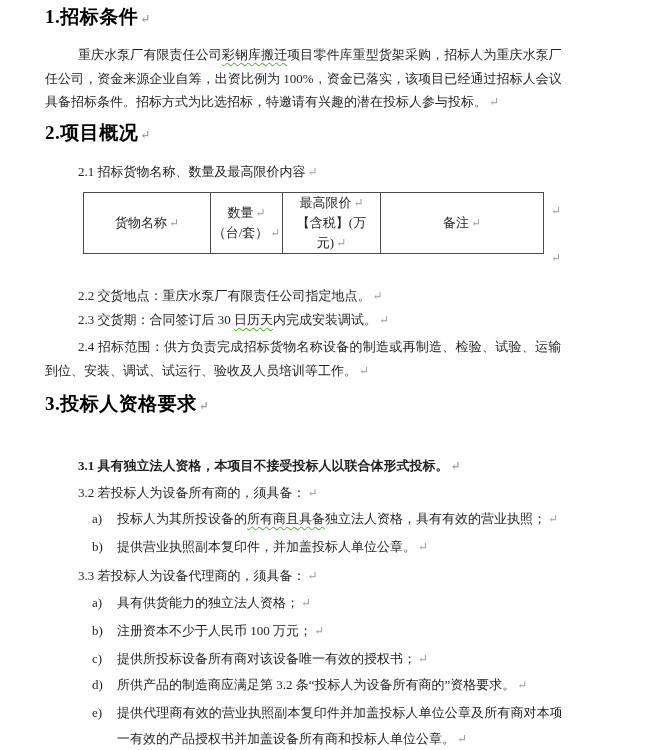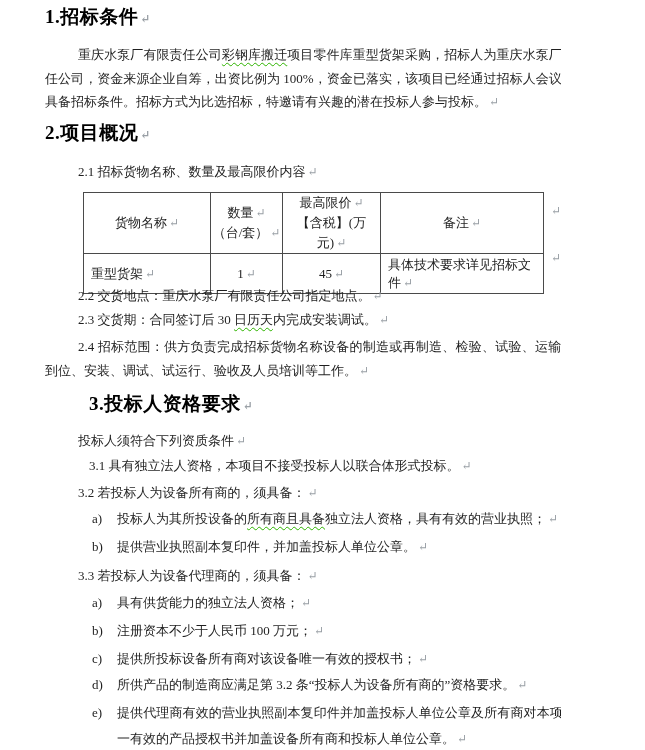--- a/index.html
+++ b/index.html
@@ -32,23 +32,23 @@
   td,th{border:1px solid #4a4a4a;font-weight:normal;font-size:13px;padding:0;vertical-align:middle;}
   .c1{width:126px;} .c2{width:71px;} .c3{width:97px;} .c4{width:162px;}
   .hrow td{height:47px;text-align:center;line-height:20px;}
   .drow td{height:39px;text-align:center;}
   .cell-left{text-align:left !important;padding-left:7px;}
   .row-mark1{top:204px;left:549px;}
   .row-mark2{top:251px;left:549px;}
   .s22{top:288px;left:78px;}
   .s23{top:312px;left:78px;}
   .s24{top:335px;left:45px;width:556px;line-height:24px;text-indent:33px;text-align:justify;}
-  .h3{top:393px;left:45px;margin-left:44px;}
+  .h3{top:393px;left:45px;}
   .p3{top:433px;left:78px;}
-  .s31{top:458px;left:89px;}
+  .s31{top:458px;left:78px;font-weight:bold;}
   .s32{top:485px;left:78px;}
   .item{position:absolute;left:92px;width:472px;padding-left:25px;font-size:13px;line-height:26px;text-align:justify;}
   .item .lbl{position:absolute;left:0;top:0;font-family:"Liberation Serif","DejaVu Serif",serif;}
   .i32a{top:506px;}
   .i32b{top:534px;}
   .i33a{top:590px;}
   .i33b{top:618px;}
   .i33c{top:646px;}
   .i33d{top:672px;}
   .i33e{top:700px;}
@@ -69,41 +69,34 @@
 
   <div class="abs tablewrap">
     <table>
       <tbody>
           <tr class="hrow">
         <td class="c1"><span>货物名称</span><span class="mark">↵</span></td>
         <td class="c2"><span>数量</span><span class="mark">↵</span><br><span>（台/套）</span><span class="mark">↵</span></td>
         <td class="c3"><span>最高限价</span><span class="mark">↵</span><br><span>【含税】(万元)</span><span class="mark">↵</span></td>
         <td class="c4"><span>备注</span><span class="mark">↵</span></td>
       </tr>
-      <tr class="drow">
-        <td class="cell-left"><span>重型货架</span><span class="mark">↵</span></td>
-        <td><span>1</span><span class="mark">↵</span></td>
-        <td><span>45</span><span class="mark">↵</span></td>
-        <td class="cell-left"><span>具体技术要求详见招标文件</span><span class="mark">↵</span></td>
-      </tr>
     </tbody>
       </table>
   </div>
   <span class="abs mark row-mark1">↵</span>
   <span class="abs mark row-mark2">↵</span>
 
   <div class="abs body-text s22"><span>2.2 交货地点：重庆水泵厂有限责任公司指定地点。</span><span class="mark">↵</span></div>
 
   <div class="abs body-text s23"><span>2.3 交货期：合同签订后 30 </span><span class="sq">日历天</span><span>内完成安装调试。</span><span class="mark">↵</span></div>
 
   <p class="abs para s24"><span>2.4 招标范围：供方负责完成招标货物名称设备的制造或再制造、检验、试验、运输、装卸到位、安装、调试、试运行、验收及人员培训等工作。</span><span class="mark">↵</span></p>
 
   <h1 class="abs h h3"><span>3.投标人资格要求</span><span class="mark">↵</span></h1>
 
-  <div class="abs body-text p3"><span>投标人须符合下列资质条件</span><span class="mark">↵</span></div>
 
   <div class="abs body-text s31"><span>3.1 具有独立法人资格，本项目不接受投标人以联合体形式投标。</span><span class="mark">↵</span></div>
 
   <div class="abs body-text s32"><span>3.2 若投标人为设备所有商的，须具备：</span><span class="mark">↵</span></div>
 
   <div class="item i32a"><span class="lbl">a)</span><span>投标人为其所投设备的</span><span class="sq">所有商且具备</span><span>独立法人资格，具有有效的营业执照；</span><span class="mark">↵</span></div>
 
   <div class="item i32b"><span class="lbl">b)</span><span>提供营业执照副本复印件，并加盖投标人单位公章。</span><span class="mark">↵</span></div>
 
   <div class="abs body-text s33pos"><span>3.3 若投标人为设备代理商的，须具备：</span><span class="mark">↵</span></div>

